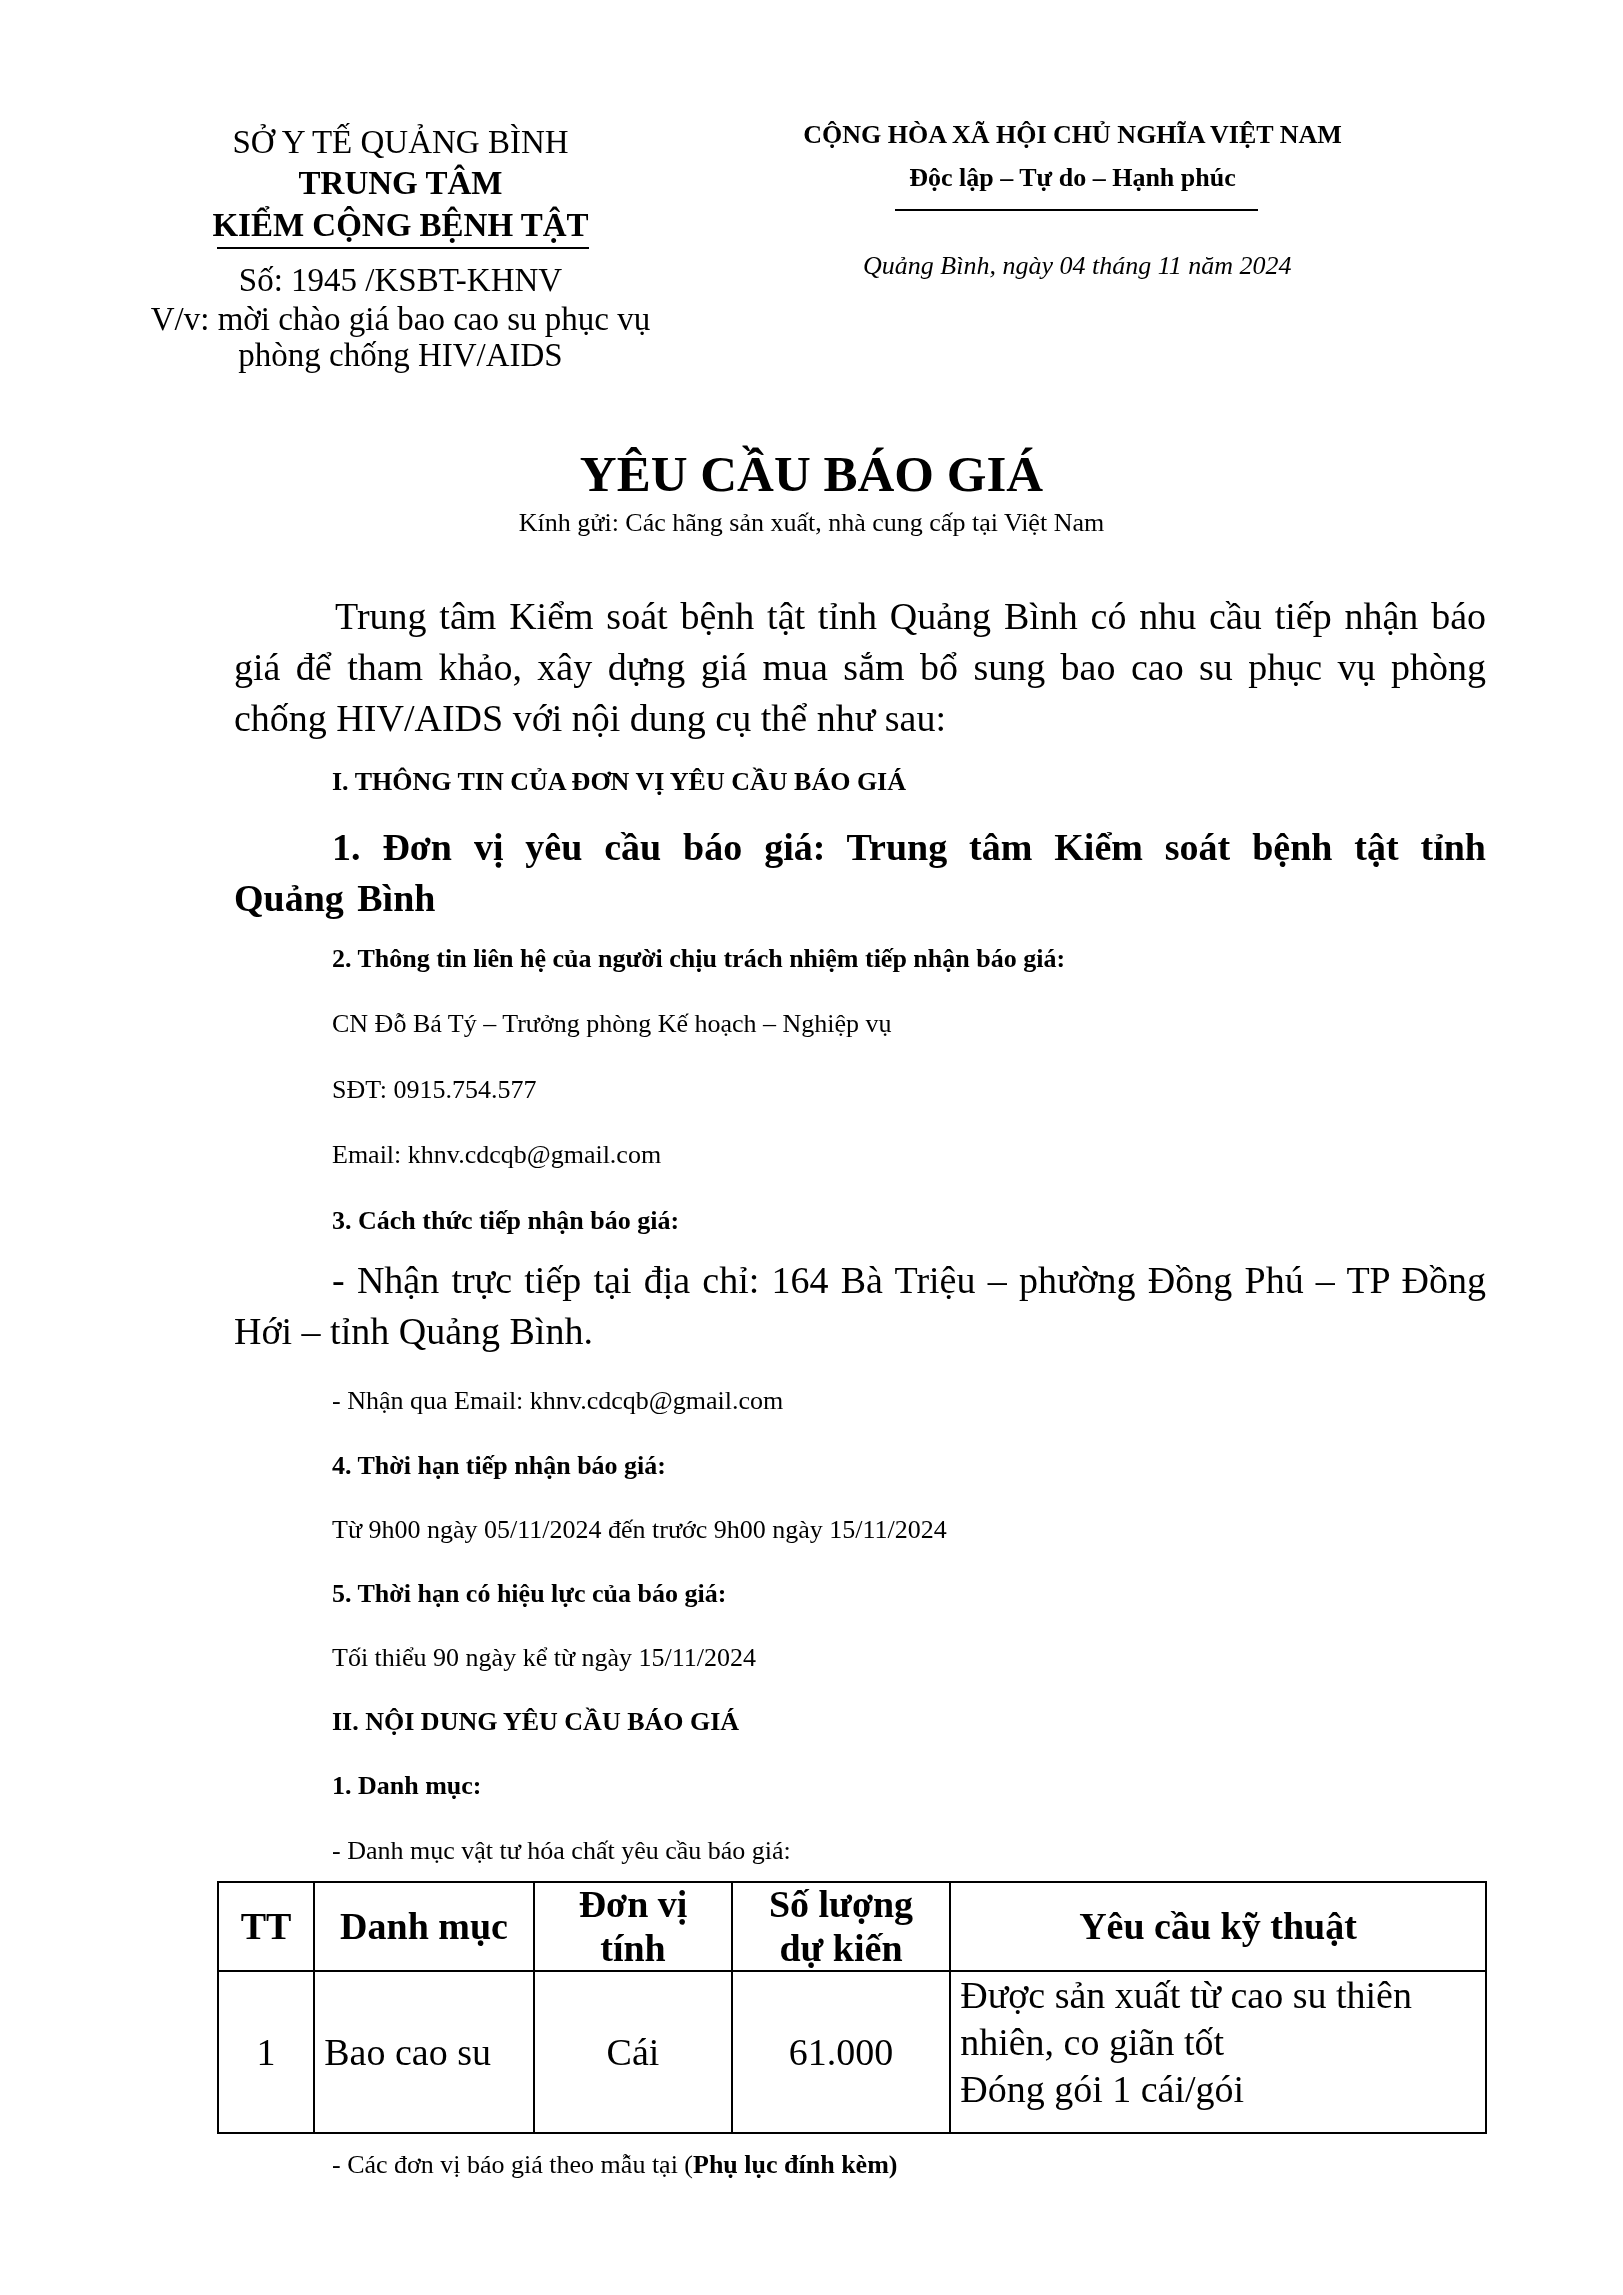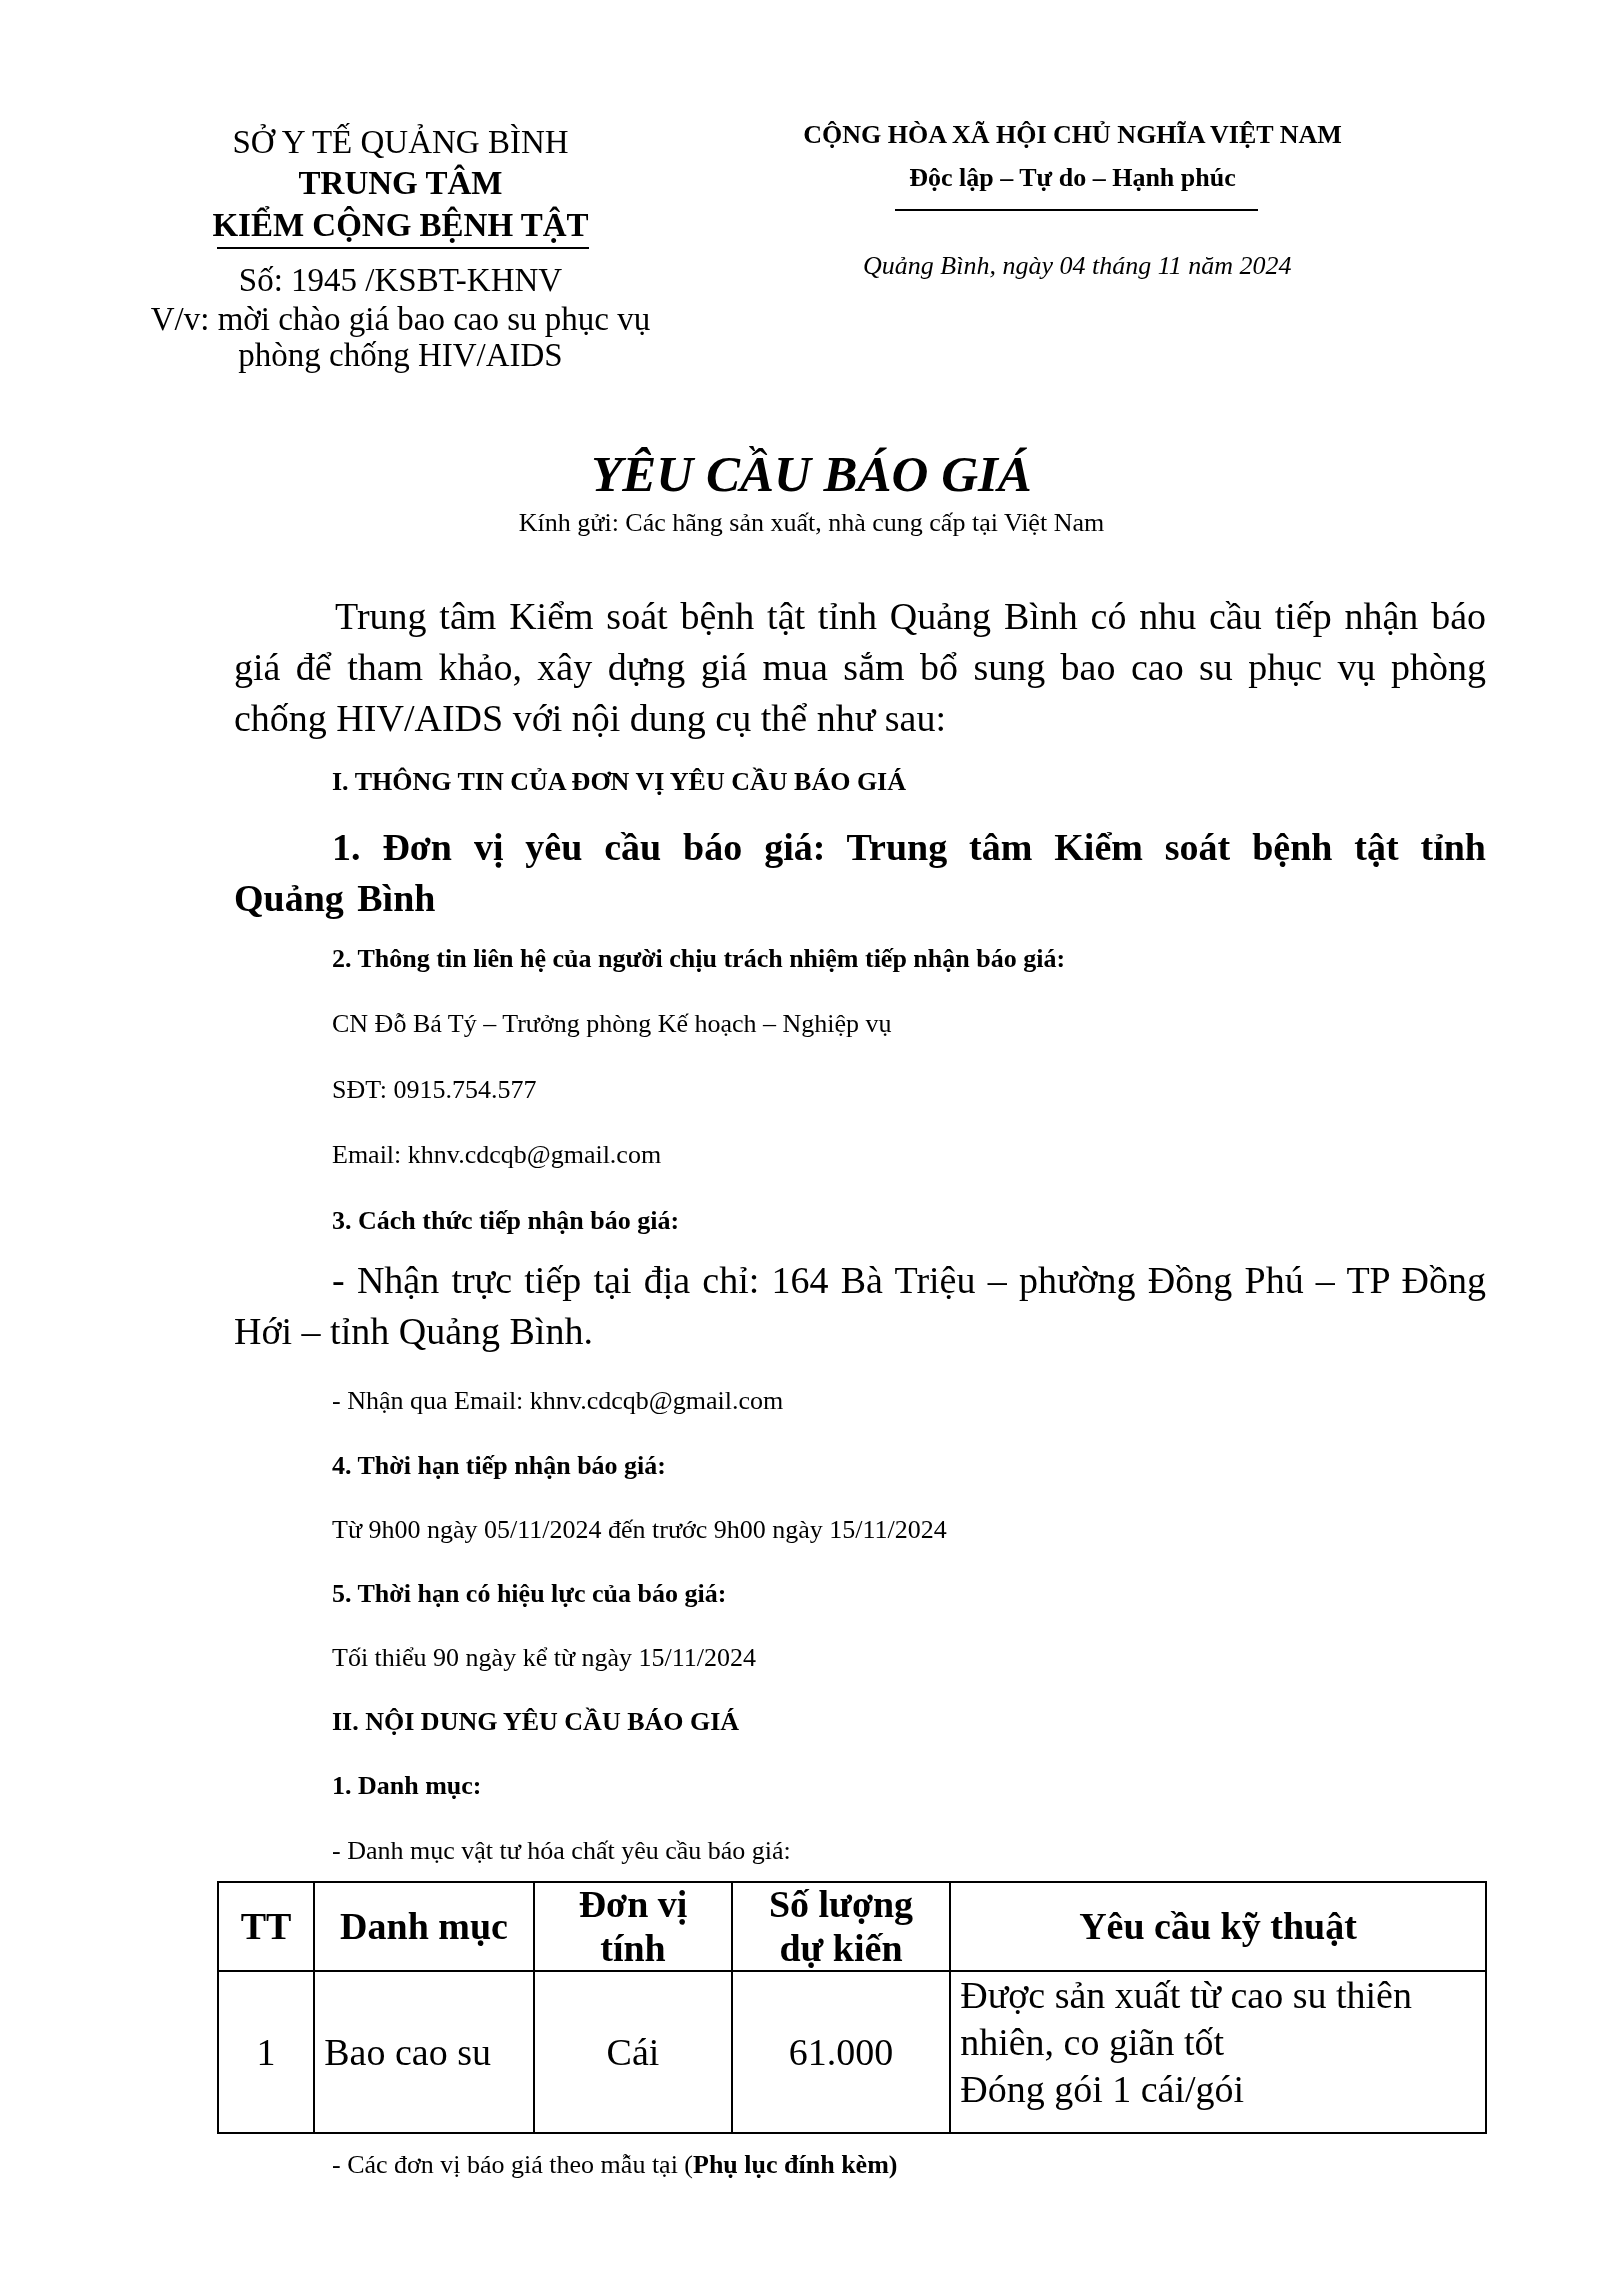--- a/index.html
+++ b/index.html
@@ -37,21 +37,21 @@
   <div class="abs f50" style="left:0; width:523px; top:303px;">V/v: mời chào giá bao cao su phục vụ</div>
   <div class="abs f50" style="left:0; width:523px; top:339px;">phòng chống HIV/AIDS</div>
 </div>
 <div class="hline" style="left:217px; width:372px; top:247px;"></div>
 
 <div class="abs f58 b center-box" style="left:680px; width:785px; top:122px;">CỘNG HÒA XÃ HỘI CHỦ NGHĨA VIỆT NAM</div>
 <div class="abs f58 b center-box" style="left:680px; width:785px; top:165px;">Độc lập – Tự do – Hạnh phúc</div>
 <div class="hline" style="left:895px; width:363px; top:209px;"></div>
 <div class="abs f58 i" style="left:835px; top:253px;">Quảng Bình, ngày  04   tháng 11 năm 2024</div>
 
-<div class="abs f78 b center-box" style="left:0; width:1623px; top:449px;font-style:italic;">YÊU CẦU BÁO GIÁ</div>
+<div class="abs f78 b center-box" style="left:0; width:1623px; top:449px;">YÊU CẦU BÁO GIÁ</div>
 <div class="abs f58 center-box" style="left:0; width:1623px; top:510px;">Kính gửi: Các hãng sản xuất, nhà cung cấp tại Việt Nam</div>
 
 <div class="para" style="top:591px;">Trung tâm Kiểm soát bệnh tật tỉnh Quảng Bình có nhu cầu tiếp nhận báo giá để tham khảo, xây dựng giá mua sắm bổ sung bao cao su phục vụ phòng chống HIV/AIDS với nội dung cụ thể như sau:</div>
 
 <div class="abs f58 b" style="left:332px; top:769px;">I. THÔNG TIN CỦA ĐƠN VỊ YÊU CẦU BÁO GIÁ</div>
 <div class="para2 b" style="top:822px; word-spacing:3.9px;">1. Đơn vị yêu cầu báo giá: Trung tâm Kiểm soát bệnh tật tỉnh Quảng Bình</div>
 <div class="abs f58 b" style="left:332px; top:946px;">2. Thông tin liên hệ của người chịu trách nhiệm tiếp nhận báo giá:</div>
 <div class="abs f58" style="left:332px; top:1011px;">CN Đỗ Bá Tý – Trưởng phòng Kế hoạch – Nghiệp vụ</div>
 <div class="abs f58" style="left:332px; top:1077px;">SĐT: 0915.754.577</div>
 <div class="abs f58" style="left:332px; top:1142px;">Email: khnv.cdcqb@gmail.com</div>

